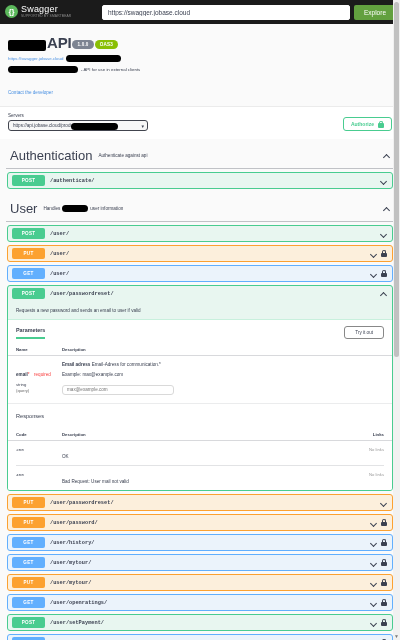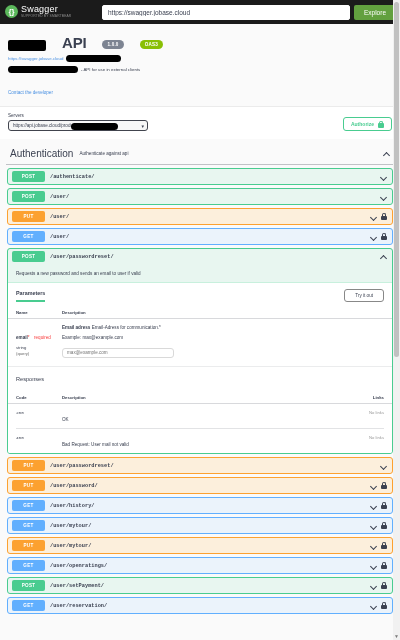--- a/index.html
+++ b/index.html
@@ -32,21 +32,21 @@
     border-radius:2px; font-size:6.5px; color:#3b4151; padding:0 5px;
     font-family:"Liberation Sans", sans-serif; outline:none;
   }
   .explore-btn {
     height:15px; background:#62a03f; color:#fff; border:none; border-radius:2px;
     font-size:6.5px; padding:0 10px; cursor:pointer; font-family:"Liberation Sans", sans-serif;
   }
 
   
   .info { padding: 10px 8px 8px 8px; background:#fafafa; }
-  .title-row { display:flex; align-items:flex-end; gap:16px; }
+  .title-row { display:flex; align-items:flex-end; gap:1px; }
   .redact { background:#000; border-radius:6px; display:inline-block; vertical-align:middle; }
   .r-title { width:38px; height:11px; border-radius:2px; }
   .api-title { font-size:15px; color:#3b4151; font-weight:600; letter-spacing:-.2px; }
   .badge {
     font-size:4.6px; color:#fff; border-radius:50px; padding:2px 5px;
     font-weight:bold; letter-spacing:.2px; position:relative; top:-2px;
   }
   .badge-ver { background:#7d8492; }
   .badge-oas { background:#89bf04; }
   .sub-line { margin-top:4px; display:flex; align-items:center; gap:3px; flex-wrap:wrap;}
@@ -85,21 +85,21 @@
   .lock.dark .body { background:#3b4151; }
   .lock.dark .shackle { border-color:#3b4151; }
 
   
   .content { padding: 0 6px; }
   .tag-header {
     display:flex; align-items:center; gap:6px;
     border-bottom:1px solid rgba(59,65,81,.3);
     padding: 9px 4px 5px 4px; cursor:pointer;
   }
-  .tag-name { font-size:10px; color:#3b4151; font-weight:400; }
+  .tag-name { font-size:13px; color:#3b4151; font-weight:400; }
   .tag-desc { font-size:4.6px; color:#3b4151; flex:1 1 auto; display:flex; align-items:center; gap:2px;}
   .r-tag { width:26px; height:7px; }
   .chev { width:7px; height:7px; position:relative; flex:0 0 auto; }
   .chev::before {
     content:""; position:absolute; left:1px; top:2px; width:4px; height:4px;
     border-right:1px solid #3b4151; border-bottom:1px solid #3b4151;
     transform:rotate(45deg);
   }
   .chev.up::before { transform:rotate(-135deg); top:3px; }
 
@@ -249,20 +249,29 @@
     <div class="op post">
       <div class="op-summary">
         <span class="verb">POST</span>
         <span class="path">/authenticate/</span>
         <span class="op-right">
             <span class="chev"></span>
           </span>
       </div>
     </div>
 
+    <div class="tag-header">
+      <span class="tag-name">User</span>
+      <span class="tag-desc">
+        <span>Handles</span>
+        <span class="redact r-tag"></span>
+        <span>user information</span>
+      </span>
+      <span class="chev up"></span>
+    </div>
 
     <div class="op post">
       <div class="op-summary">
         <span class="verb">POST</span>
         <span class="path">/user/</span>
         <span class="op-right">
             <span class="chev"></span>
           </span>
       </div>
     </div>

